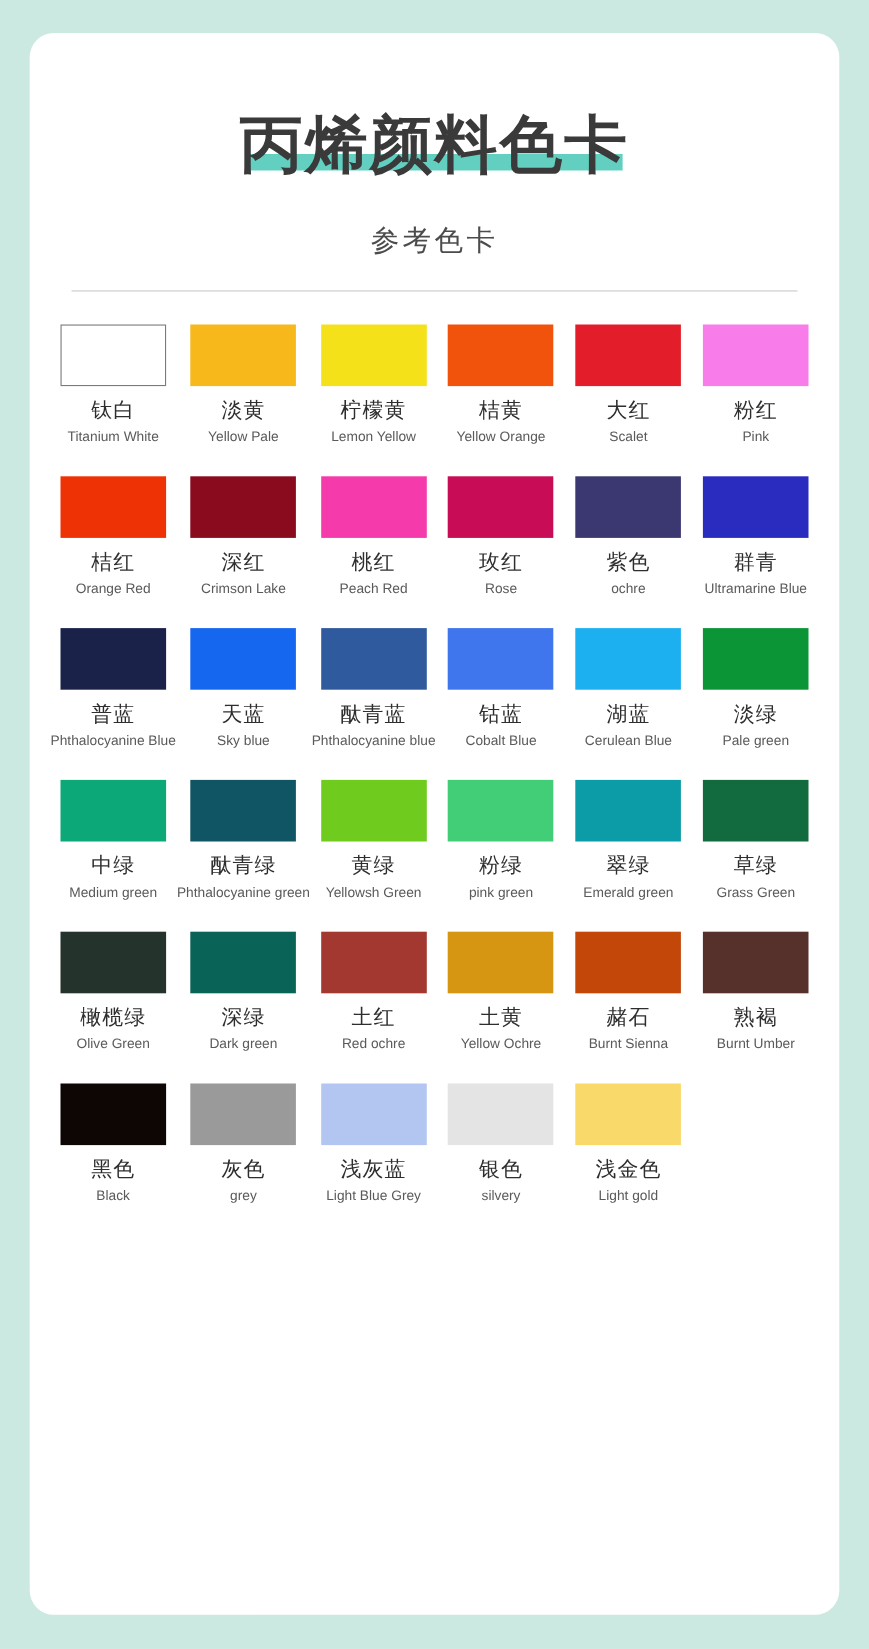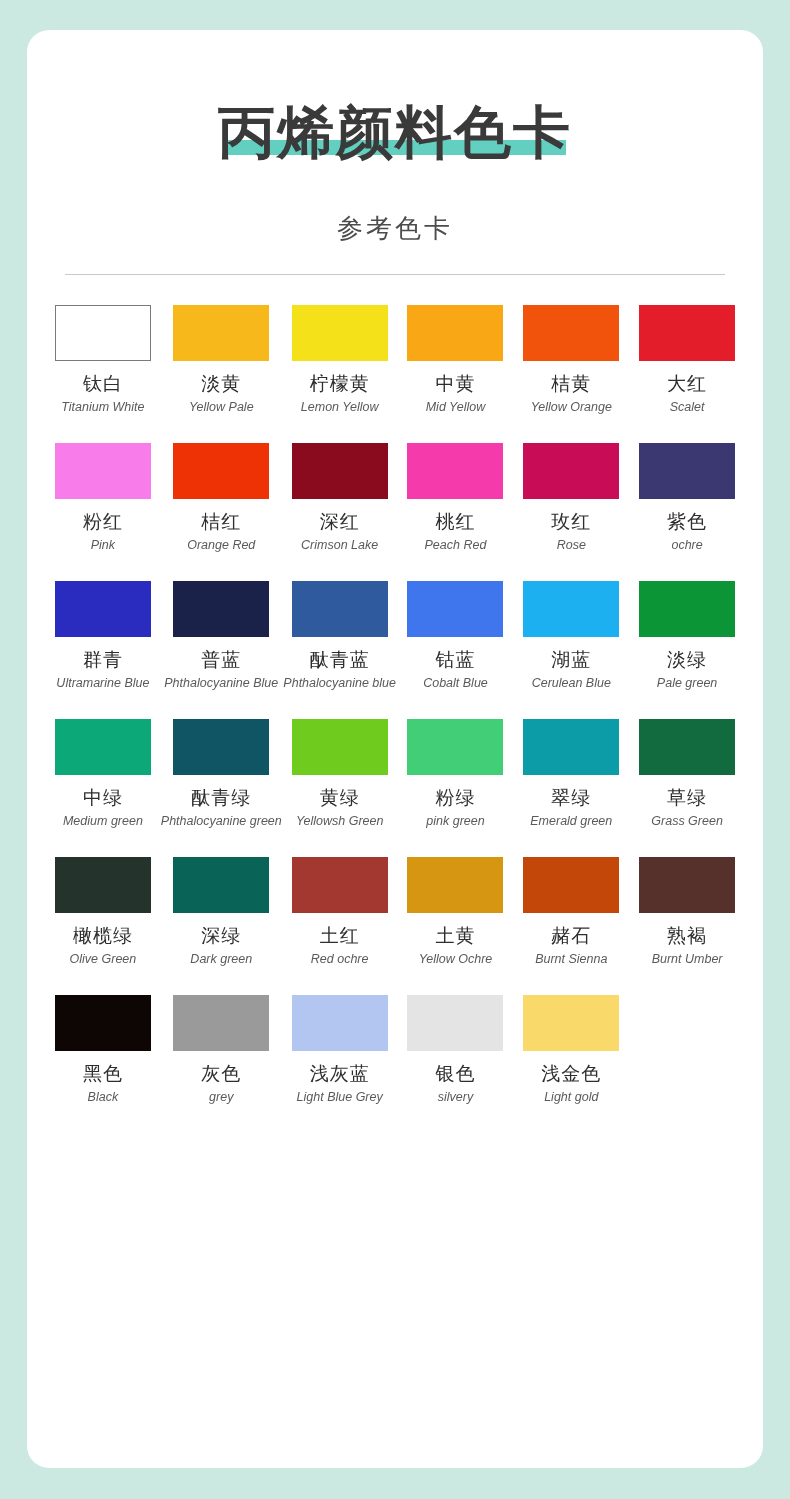--- a/index.html
+++ b/index.html
@@ -54,21 +54,21 @@
   .title {
     position: relative;
     z-index: 1;
     font-size: 57px;
     font-weight: bold;
     color: #3a3a3a;
     letter-spacing: 2px;
     font-family: "DejaVu Sans", "Liberation Sans", sans-serif;
   }
   .subtitle {
-    margin-top: 50px;
+    margin-top: 40px;
     font-size: 26px;
     color: #4c4c4c;
     letter-spacing: 3px;
     font-family: Liberation Serif, serif;
   }
   .divider {
     margin: 28px auto 0 auto;
     width: 660px;
     height: 1px;
     background: #c9c9c9;
@@ -109,21 +109,20 @@
     font-family: "DejaVu Sans", "Liberation Sans", sans-serif;
     white-space: nowrap;
   }
   .name-en {
     margin-top: 6px;
     font-size: 12.5px;
     color: #5a5a5a;
     line-height: 1.1;
     white-space: nowrap;
     font-family: "Liberation Sans", sans-serif;
-    font-style: italic;
   }
 
   
   .footer {
     margin-top: 28px;
     text-align: center;
     color: #8c8c8c;
     font-size: 21px;
     line-height: 1.75;
     letter-spacing: 1px;
@@ -156,25 +155,20 @@
           <div class="swatch" style="background: rgb(246, 184, 27);"></div>
           <div class="name-cn">淡黄</div>
           <div class="name-en">Yellow Pale</div>
         </div>
         <div class="cell">
           <div class="swatch" style="background: rgb(245, 225, 26);"></div>
           <div class="name-cn">柠檬黄</div>
           <div class="name-en">Lemon Yellow</div>
         </div>
         <div class="cell">
-          <div class="swatch" style="background: rgb(249, 167, 21);"></div>
-          <div class="name-cn">中黄</div>
-          <div class="name-en">Mid Yellow</div>
-        </div>
-        <div class="cell">
           <div class="swatch" style="background: rgb(242, 83, 12);"></div>
           <div class="name-cn">桔黄</div>
           <div class="name-en">Yellow Orange</div>
         </div>
         <div class="cell">
           <div class="swatch" style="background: rgb(227, 29, 42);"></div>
           <div class="name-cn">大红</div>
           <div class="name-en">Scalet</div>
         </div>
         <div class="cell">
@@ -211,20 +205,25 @@
           <div class="swatch" style="background: rgb(42, 44, 192);"></div>
           <div class="name-cn">群青</div>
           <div class="name-en">Ultramarine Blue</div>
         </div>
         <div class="cell">
           <div class="swatch" style="background: rgb(26, 34, 73);"></div>
           <div class="name-cn">普蓝</div>
           <div class="name-en">Phthalocyanine Blue</div>
         </div>
         <div class="cell">
+          <div class="swatch" style="background: rgb(21, 103, 240);"></div>
+          <div class="name-cn">天蓝</div>
+          <div class="name-en">Sky blue</div>
+        </div>
+        <div class="cell">
           <div class="swatch" style="background: rgb(47, 90, 158);"></div>
           <div class="name-cn">酞青蓝</div>
           <div class="name-en">Phthalocyanine blue</div>
         </div>
         <div class="cell">
           <div class="swatch" style="background: rgb(63, 118, 238);"></div>
           <div class="name-cn">钴蓝</div>
           <div class="name-en">Cobalt Blue</div>
         </div>
         <div class="cell">

